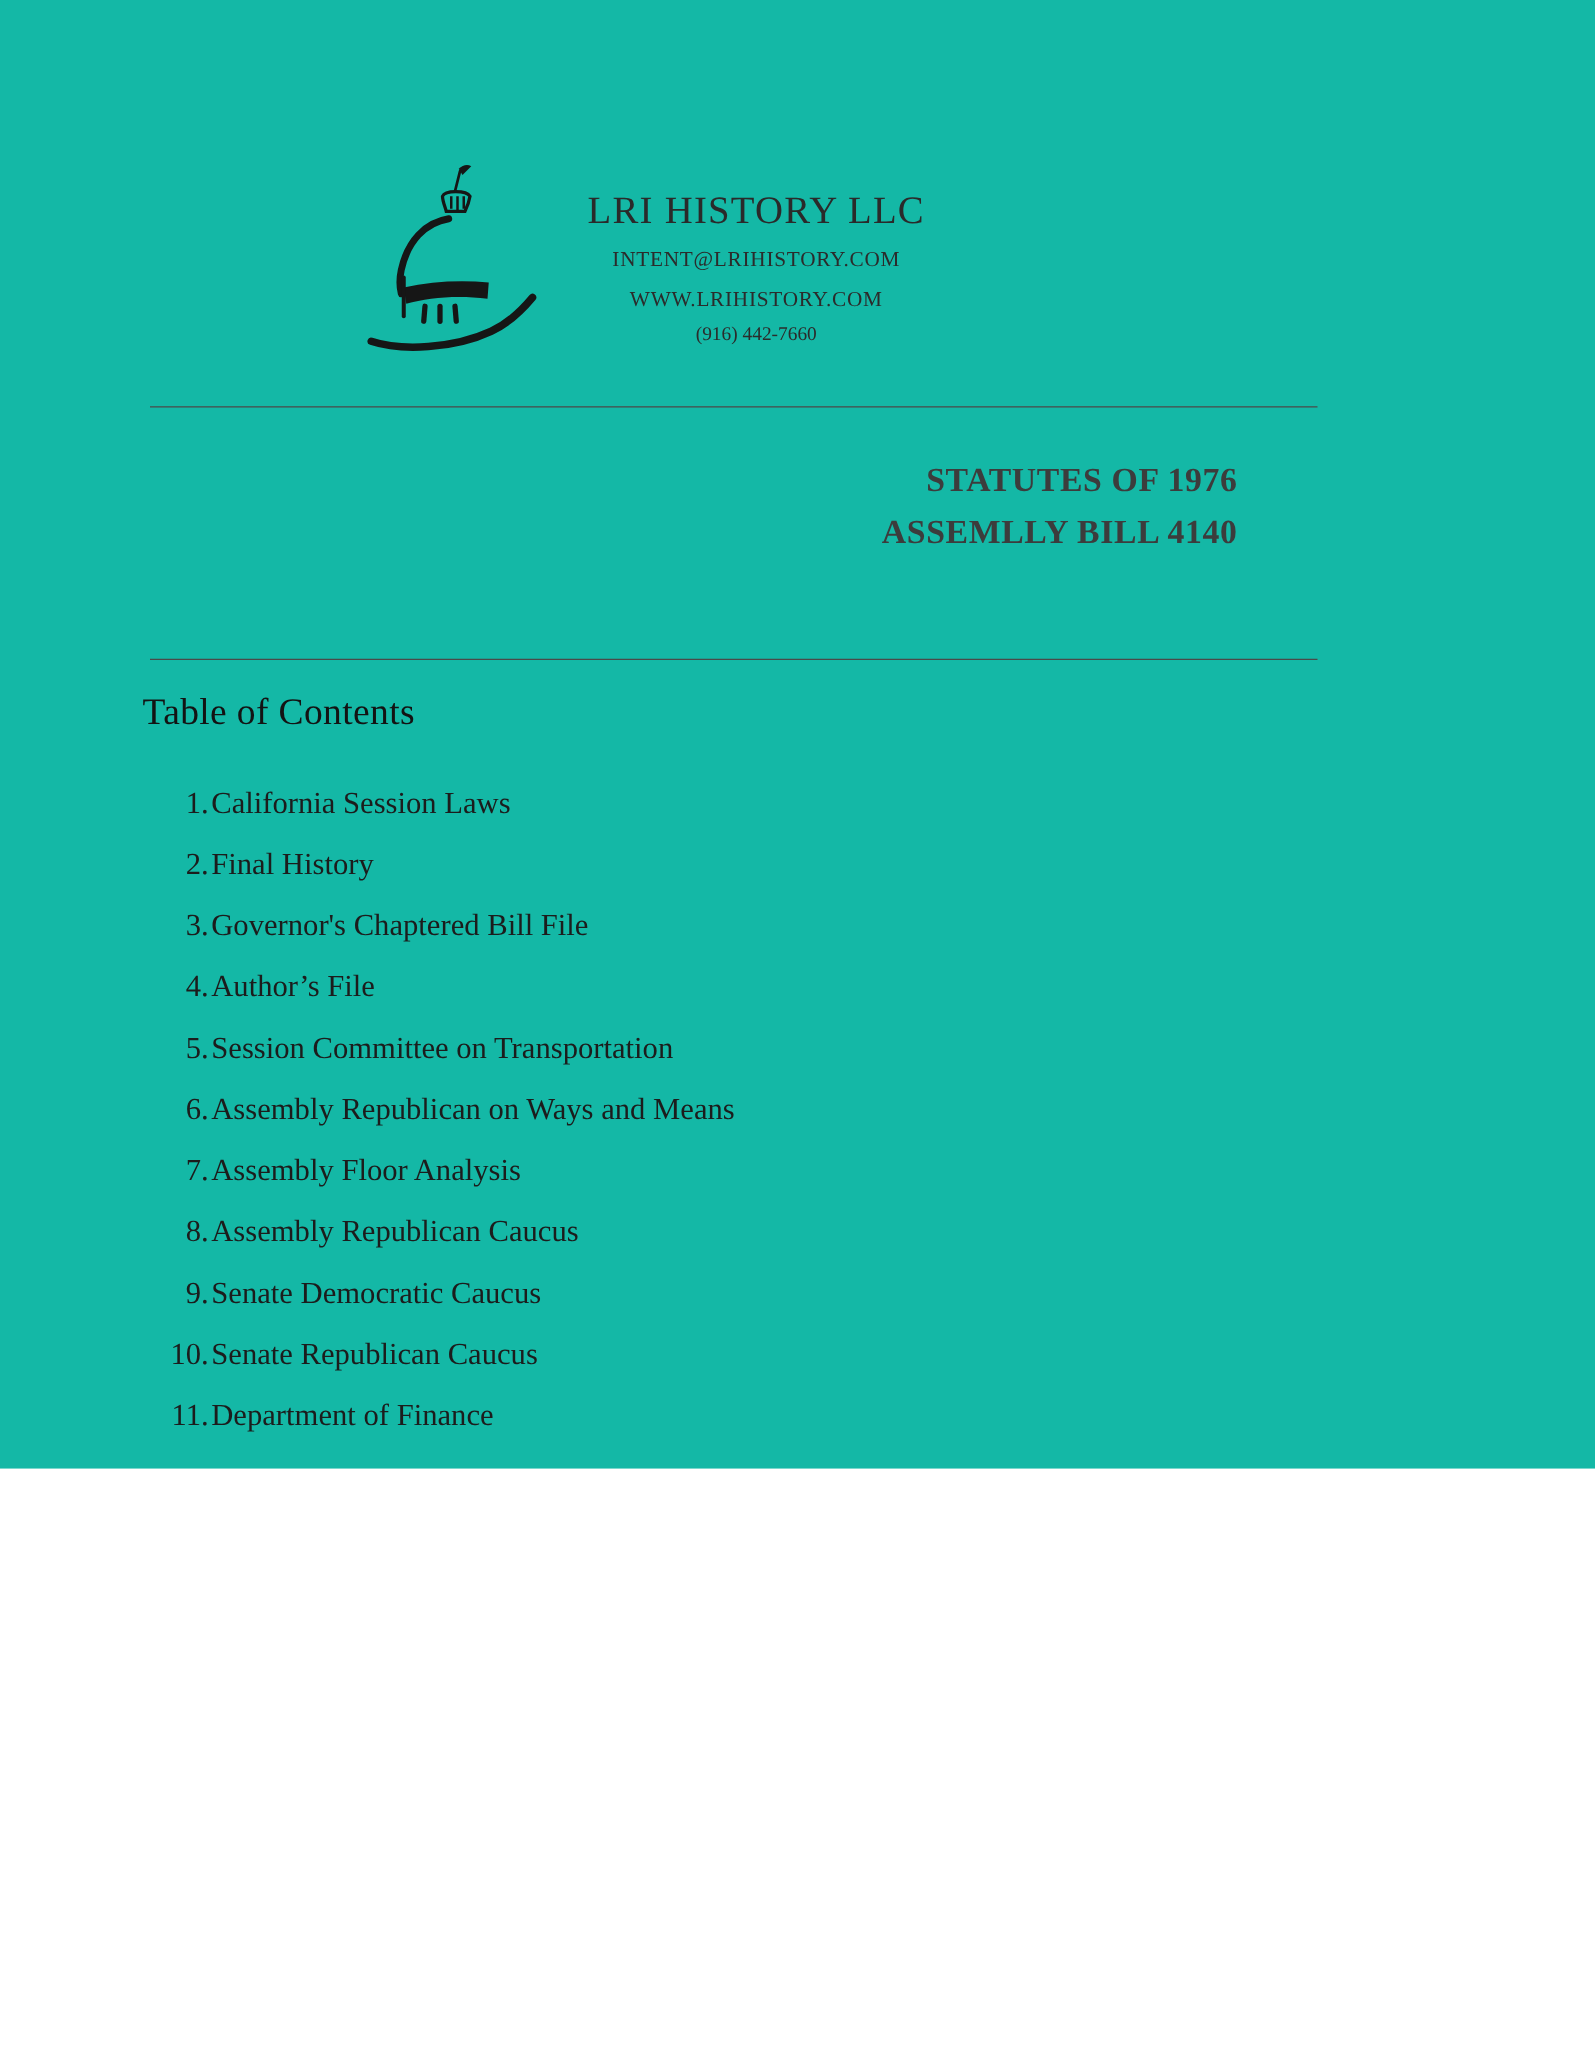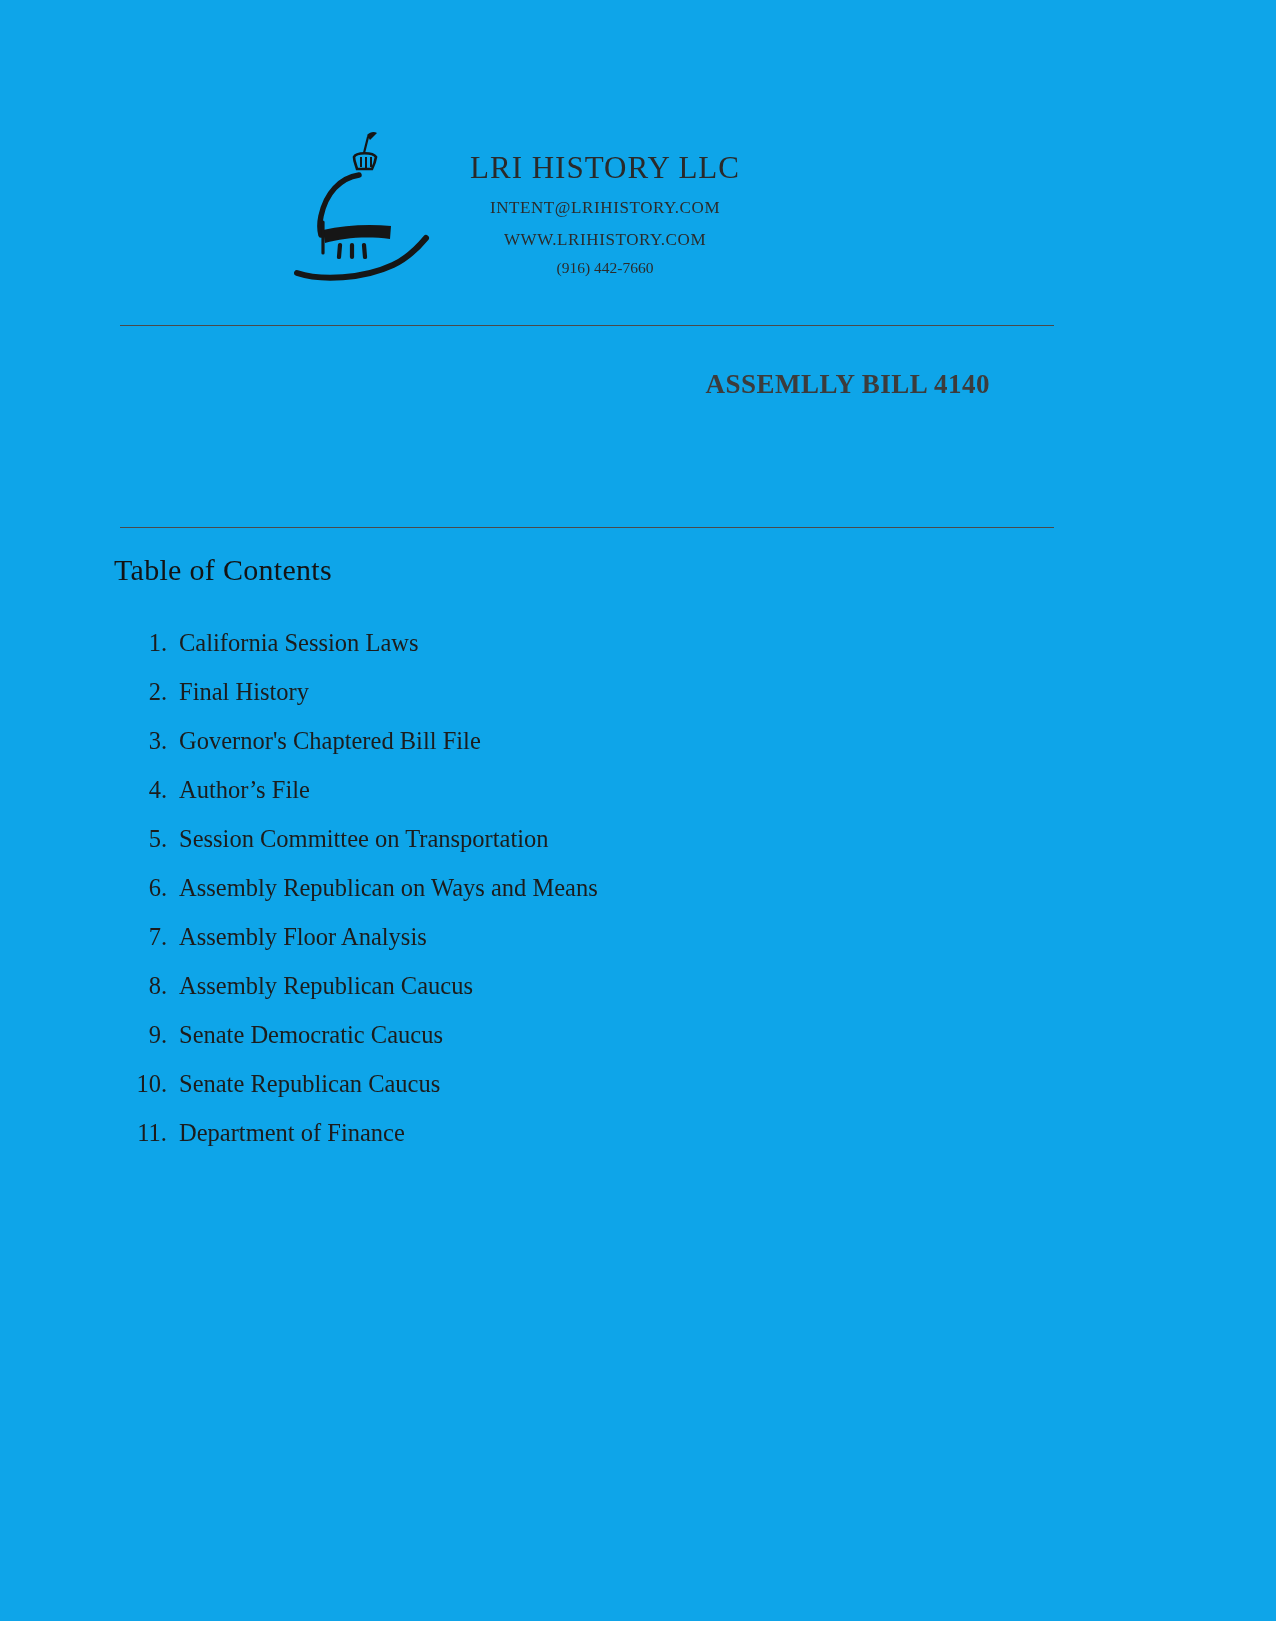--- a/index.html
+++ b/index.html
@@ -3,23 +3,23 @@
 <meta charset="utf-8">
 <style>
   html, body {
     margin: 0;
     padding: 0;
     background: #ffffff;
   }
   .page {
     position: relative;
     width: 1276px;
-    height: 1621px;
+    height: 1175px;
     margin: 0 auto;
-    background: #0ea5e9;
+    background: #14b8a6;
     font-family: "Liberation Serif", "DejaVu Serif", serif;
     color: #1f1f1f;
     overflow: hidden;
   }
 
   
   .logo {
     position: absolute;
     left: 293px;
     top: 126px;
@@ -102,21 +102,21 @@
     margin-bottom: 21px;
     font-size: 24.5px;
     color: #1c1c1c;
   }
   .toc-num {
     flex: 0 0 53px;
     width: 53px;
     text-align: right;
   }
   .toc-label {
-    margin-left: 12px;
+    margin-left: 2px;
     white-space: nowrap;
   }
 </style>
 </head>
 <body>
 
 <div class="page">
 
   <div class="logo">
     <svg viewBox="0 0 142 160" xmlns="http://www.w3.org/2000/svg" aria-hidden="true">
@@ -146,20 +146,21 @@
   <div class="header-text">
     <div class="company-name">LRI HISTORY LLC</div>
     <div class="contact-line">INTENT@LRIHISTORY.COM</div>
     <div class="contact-line">WWW.LRIHISTORY.COM</div>
     <div class="phone-line">(916) 442-7660</div>
   </div>
 
   <div class="rule rule-1"></div>
 
   <div class="title-block">
+    <div class="title-line">STATUTES OF 1976</div>
     <div class="title-line">ASSEMLLY BILL 4140</div>
   </div>
 
   <div class="rule rule-2"></div>
 
   <div class="toc-heading">Table of Contents</div>
 
   <div class="toc-list">
     <div class="toc-row">
       <span class="toc-num">1.</span>

